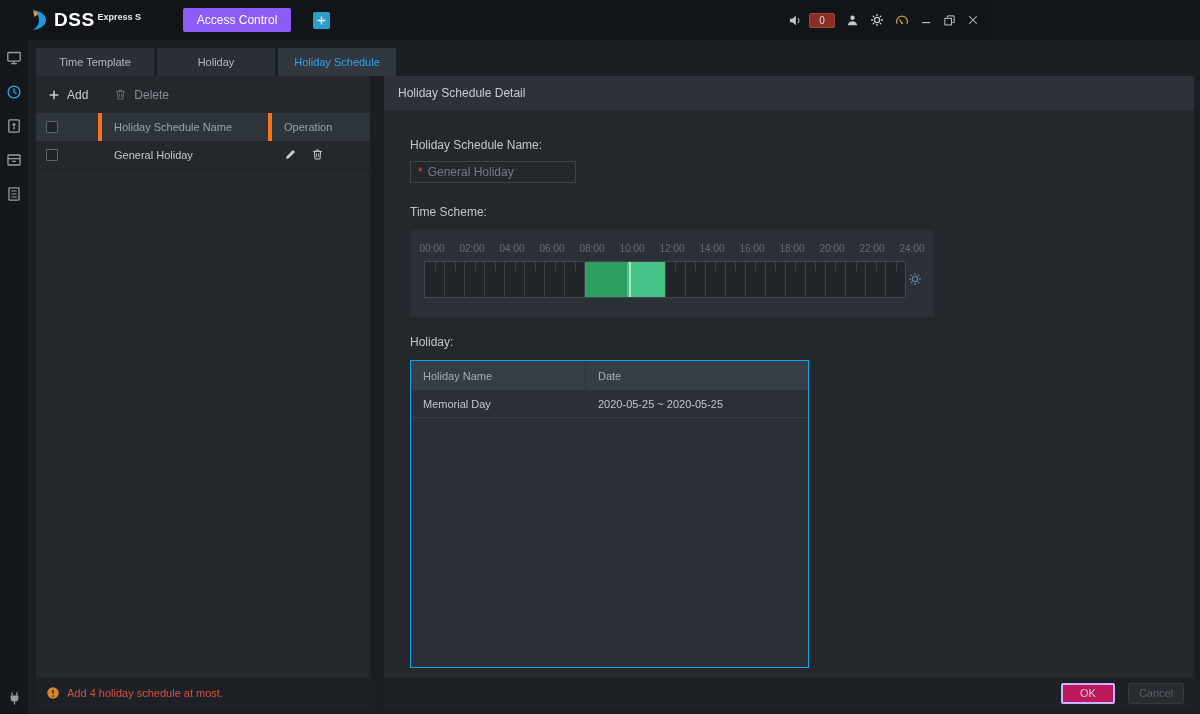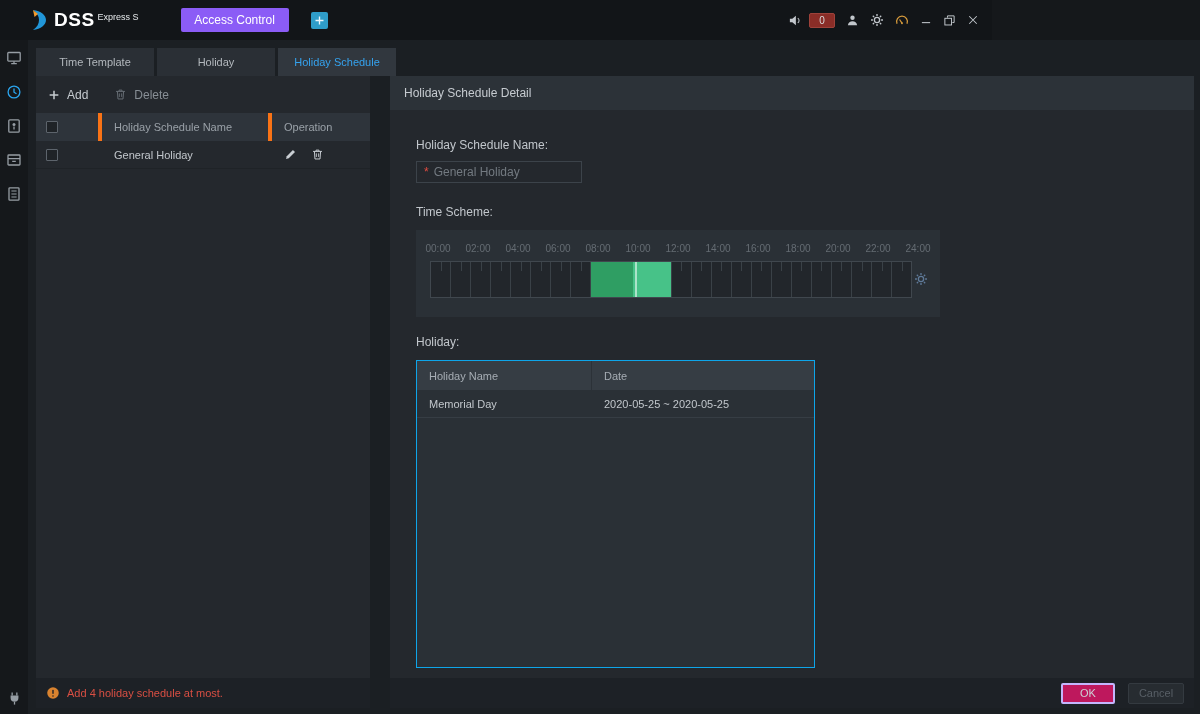--- a/index.html
+++ b/index.html
@@ -12,40 +12,40 @@
     overflow: hidden;
     font-size: 12px;
   }
   svg { display: block; }
 
   
   .titlebar { position: absolute; top: 0; left: 0; width: 992px; height: 40px; background: #121518; display: flex; align-items: center; }
   .logo { display: flex; align-items: flex-start; margin-left: 28px; }
   .logo-icon { margin-right: 2px; margin-top: -1px; }
   .logo-text { font-size: 19px; font-weight: bold; color: #ffffff; letter-spacing: .5px; line-height: 22px; }
-  .logo-suffix { font-size: 9px; font-weight: normal; color: #e6e9eb; margin-left: 3px; margin-top: 3px; }
+  .logo-suffix { font-size: 9px; font-weight: bold; color: #e6e9eb; margin-left: 3px; margin-top: 3px; }
   .nav-tab { margin-left: 42px; width: 108px; height: 24px; background: #8b5cf6; border-radius: 2px; color: #ffffff; display: flex; align-items: center; justify-content: center; cursor: default; }
   .add-module { margin-left: 22px; width: 17px; height: 17px; background: #2f9dc9; border-radius: 2px; color: #eaf6fc; display: flex; align-items: center; justify-content: center; }
   .tb-right { margin-left: auto; display: flex; align-items: center; gap: 11px; padding-right: 13px; }
   .tb-icon { color: #c2c7cc; display: flex; align-items: center; justify-content: center; }
   .gauge { color: #d79b3c; }
   .badge { min-width: 26px; height: 15px; background: #8a2d27; border: 1px solid #9e423a; border-radius: 2px; color: #d9dbdd; font-size: 10px; display: flex; align-items: center; justify-content: center; padding: 0 4px; margin-left: -5px; }
 
   
   .siderail { position: absolute; top: 40px; left: 0; width: 28px; bottom: 0; background: #15181b; display: flex; flex-direction: column; align-items: center; padding: 10px 0 8px; gap: 18px; }
   .rail-icon { color: #969da4; display: flex; }
   .rail-icon.active { color: #2ba6f0; }
   .rail-spacer { flex: 1; }
 
   
   .workspace { position: absolute; top: 40px; left: 28px; right: 0; bottom: 0; background: #1b1f23; padding: 8px 6px 6px 8px; display: flex; flex-direction: column; }
   .tabrow { height: 28px; display: flex; gap: 3px; flex: none; }
   .tab { width: 118px; height: 28px; background: #2a2f35; color: #b3b8bd; font-size: 11px; display: flex; align-items: center; justify-content: center; cursor: default; }
   .tab.active { background: #31373e; color: #35a3ef; }
-  .cols { flex: 1; display: flex; gap: 20px; min-height: 0; }
+  .cols { flex: 1; display: flex; gap: 14px; min-height: 0; }
 
   
   .left-col { width: 334px; flex: none; display: flex; flex-direction: column; min-height: 0; }
   .left-panel { flex: 1; background: #24282d; display: flex; flex-direction: column; min-height: 0; }
   .toolbar { height: 37px; display: flex; align-items: center; padding-left: 12px; gap: 26px; flex: none; }
   .tool-btn { display: flex; align-items: center; gap: 7px; font-size: 12px; color: #c6cbd0; cursor: default; }
   .tool-btn.dim { color: #878e95; }
   .tool-btn.dim .tool-icon { color: #676e75; }
   .lt-header { height: 28px; background: #2e343b; display: flex; align-items: center; font-size: 11px; color: #9aa1a8; flex: none; }
   .lt-cell.check { width: 66px; padding-left: 10px; height: 100%; display: flex; align-items: center; }

